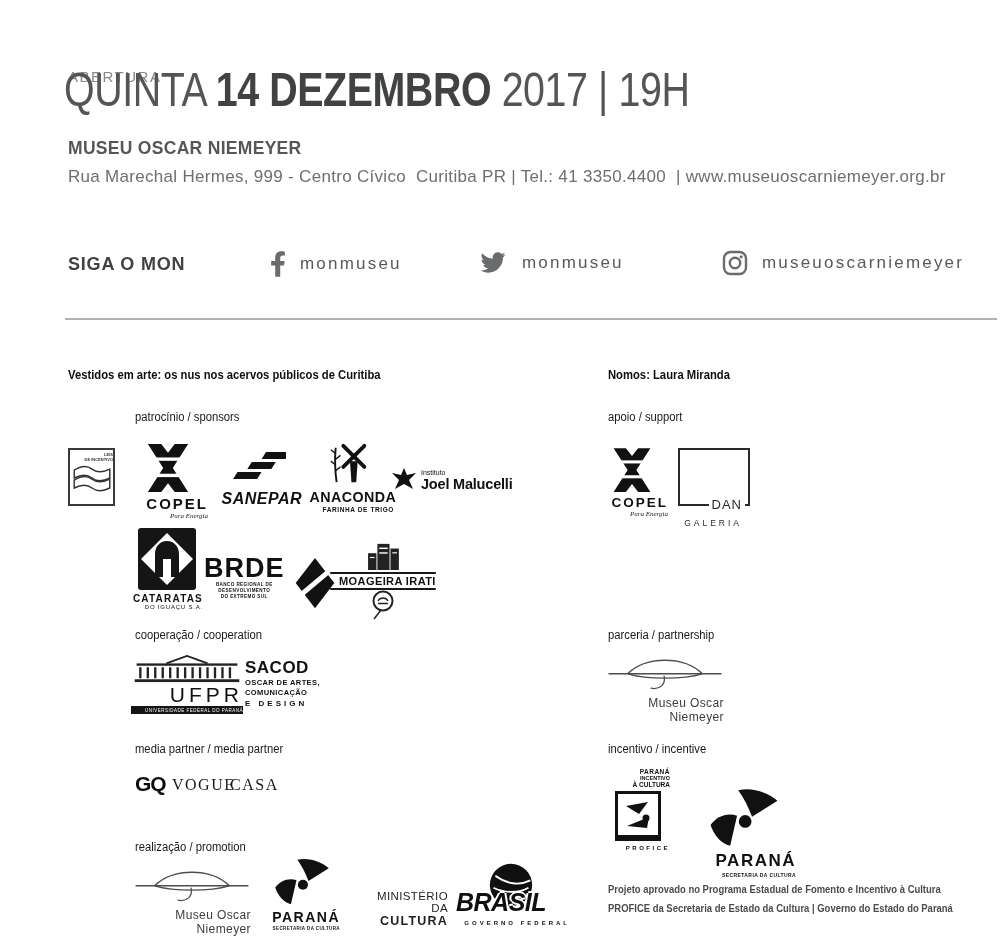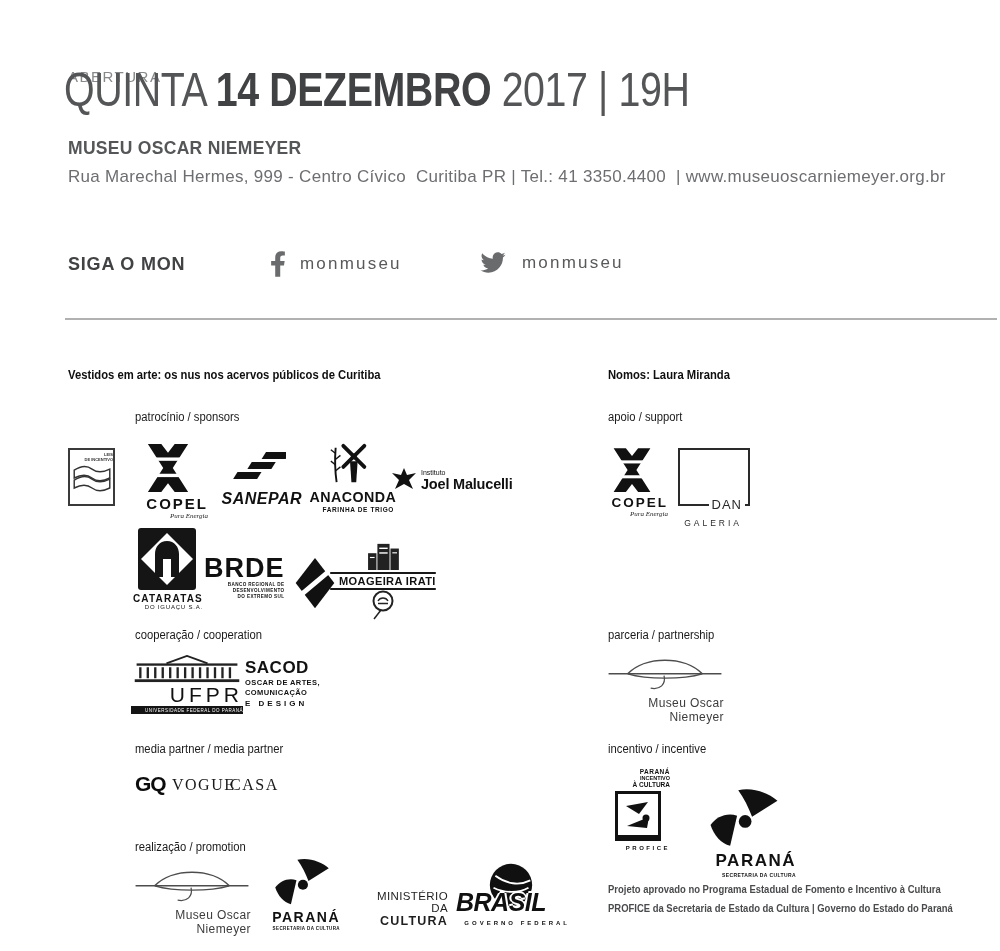--- a/index.html
+++ b/index.html
@@ -31,21 +31,21 @@
   .copel-name { font-size:15px; font-weight:700; letter-spacing:2px; margin-top:3px; }
   .copel-tag { font-size:7px; font-style:italic; font-family:"Liberation Serif", serif; color:#222; }
   .sanepar-name { font-size:16px; font-weight:700; font-style:italic; letter-spacing:.5px; margin-top:4px; }
   .anaconda-name { font-size:15.5px; font-weight:700; letter-spacing:.5px; margin-top:2px; transform:scaleX(.92); transform-origin:center; }
   .anaconda-sub { font-size:6.5px; font-weight:700; letter-spacing:.6px; }
   .joel { display:flex; align-items:center; gap:5px; text-align:left; }
   .joel-top { font-size:7px; }
   .joel-name { font-size:14.5px; font-weight:700; letter-spacing:-.2px; }
   .cat-name { font-size:10px; font-weight:700; letter-spacing:1.2px; margin-top:3px; }
   .cat-sub { font-size:6px; letter-spacing:.8px; }
-  .brde { display:flex; align-items:flex-start; gap:8px; text-align:right; }
+  .brde { display:flex; align-items:flex-start; gap:8px; text-align:center; }
   .brde-name { font-size:27px; font-weight:700; letter-spacing:1px; line-height:.9; }
   .brde-sub { font-size:4.6px; font-weight:700; letter-spacing:.4px; line-height:1.3; margin-top:2px; }
   .moa-banner { border-top:2.5px solid #181818; border-bottom:2.5px solid #181818; font-size:11.5px; font-weight:700; letter-spacing:.4px; padding:1px 0; margin-top:2px; transform:scaleX(.96); }
   .ufpr-name { font-size:21px; font-weight:400; letter-spacing:4px; line-height:1; margin-top:1px; }
   .ufpr-bar { background:#141414; color:#fff; font-size:4.5px; letter-spacing:.5px; padding:1.5px 0; margin-top:1px; }
   .sacod { text-align:left; }
   .sacod-name { font-size:17px; font-weight:700; letter-spacing:.5px; }
   .sacod-l { font-size:7.5px; font-weight:700; letter-spacing:.4px; line-height:1.35; }
   .sacod-l3 { font-size:8px; font-weight:700; letter-spacing:3px; line-height:1.5; }
   .gq { font-size:21px; font-weight:700; letter-spacing:-1px; color:#0c0c0c; }
@@ -87,20 +87,28 @@
         <path fill="#6a6b6d" d="M279.14 288l14.22-92.66h-88.91v-60.13c0-25.35 12.42-50.06 52.24-50.06h40.42V6.26S260.43 0 225.36 0c-73.22 0-121.08 44.38-121.08 124.72v70.62H22.89V288h81.39v224h100.17V288z"></path>
       </svg>
     <span class="handle">monmuseu</span>
   </div>
   <div class="abs social" style="left:478px;top:250px">
     <svg width="30" height="25" viewBox="0 0 512 512">
         <path fill="#6a6b6d" d="M459.37 151.716c.325 4.548.325 9.097.325 13.645 0 138.72-105.583 298.558-298.558 298.558-59.452 0-114.68-17.219-161.137-47.106 8.447.974 16.568 1.299 25.34 1.299 49.055 0 94.213-16.568 130.274-44.832-46.132-.975-84.792-31.188-98.112-72.772 6.498.974 12.995 1.624 19.818 1.624 9.421 0 18.843-1.3 27.614-3.573-48.081-9.747-84.143-51.98-84.143-102.985v-1.299c13.969 7.797 30.214 12.67 47.431 13.319-28.264-18.843-46.781-51.005-46.781-87.391 0-19.492 5.197-37.36 14.294-52.954 51.655 63.675 129.3 105.258 216.365 109.807-1.624-7.797-2.599-15.918-2.599-24.04 0-57.828 46.782-104.934 104.934-104.934 30.213 0 57.502 12.67 76.67 33.137 23.715-4.548 46.456-13.32 66.599-25.34-7.798 24.366-24.366 44.833-46.132 57.827 21.117-2.273 41.584-8.122 60.426-16.243-14.292 20.791-32.161 39.308-52.628 54.253z"></path>
       </svg>
     <span class="handle">monmuseu</span>
   </div>
+  <div class="abs social" style="left:722px;top:250px">
+    <svg width="26" height="26" viewBox="0 0 26 26">
+        <rect x="2" y="2" width="22" height="22" rx="6.5" fill="none" stroke="#6a6b6d" stroke-width="2.4"></rect>
+        <circle cx="13" cy="13" r="5.2" fill="none" stroke="#6a6b6d" stroke-width="2.4"></circle>
+        <circle cx="19.2" cy="6.8" r="1.6" fill="#6a6b6d"></circle>
+      </svg>
+    <span class="handle">museuoscarniemeyer</span>
+  </div>
   <div class="abs divider"></div>
 
   <div class="abs exh cond" style="left:68px;top:368px">Vestidos em arte: os nus nos acervos públicos de Curitiba</div>
   <div class="abs exh cond" style="left:608px;top:368px">Nomos: Laura Miranda</div>
 
   <div class="abs lbl cond" style="left:135px;top:410px">patrocínio / sponsors</div>
   <div class="abs lbl cond" style="left:608px;top:410px">apoio / support</div>
   <div class="abs lbl cond" style="left:135px;top:628px">cooperação / cooperation</div>
   <div class="abs lbl cond" style="left:608px;top:628px">parceria / partnership</div>
   <div class="abs lbl cond" style="left:135px;top:742px">media partner / media partner</div>

